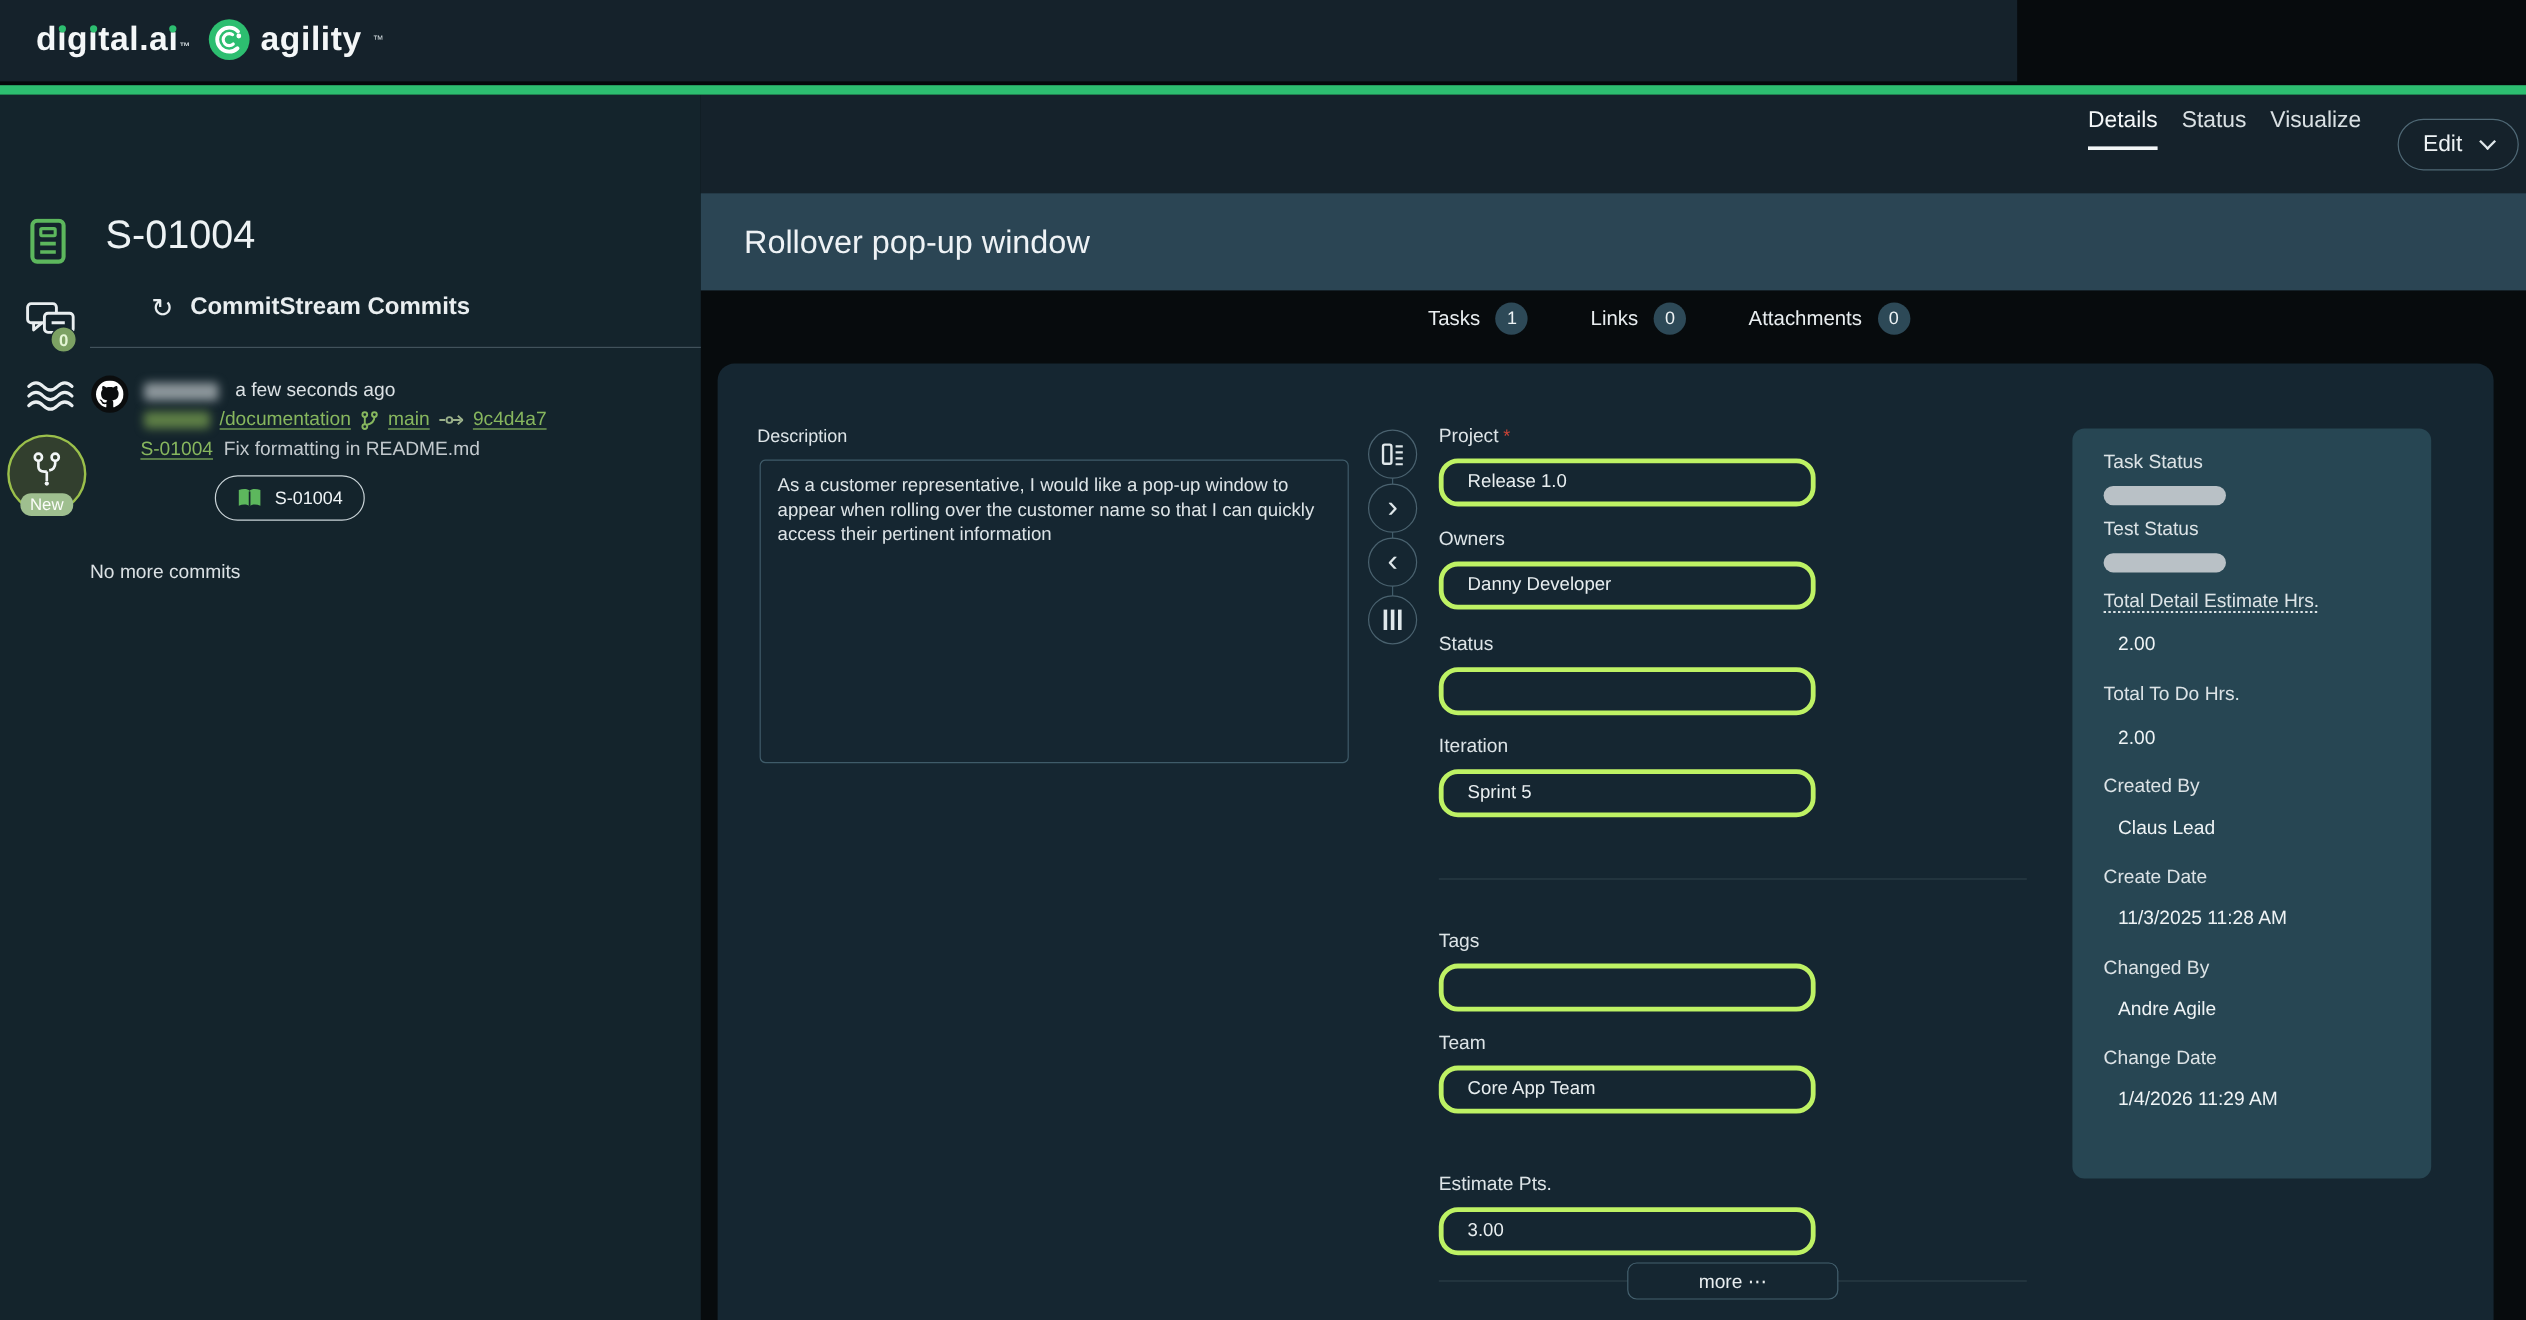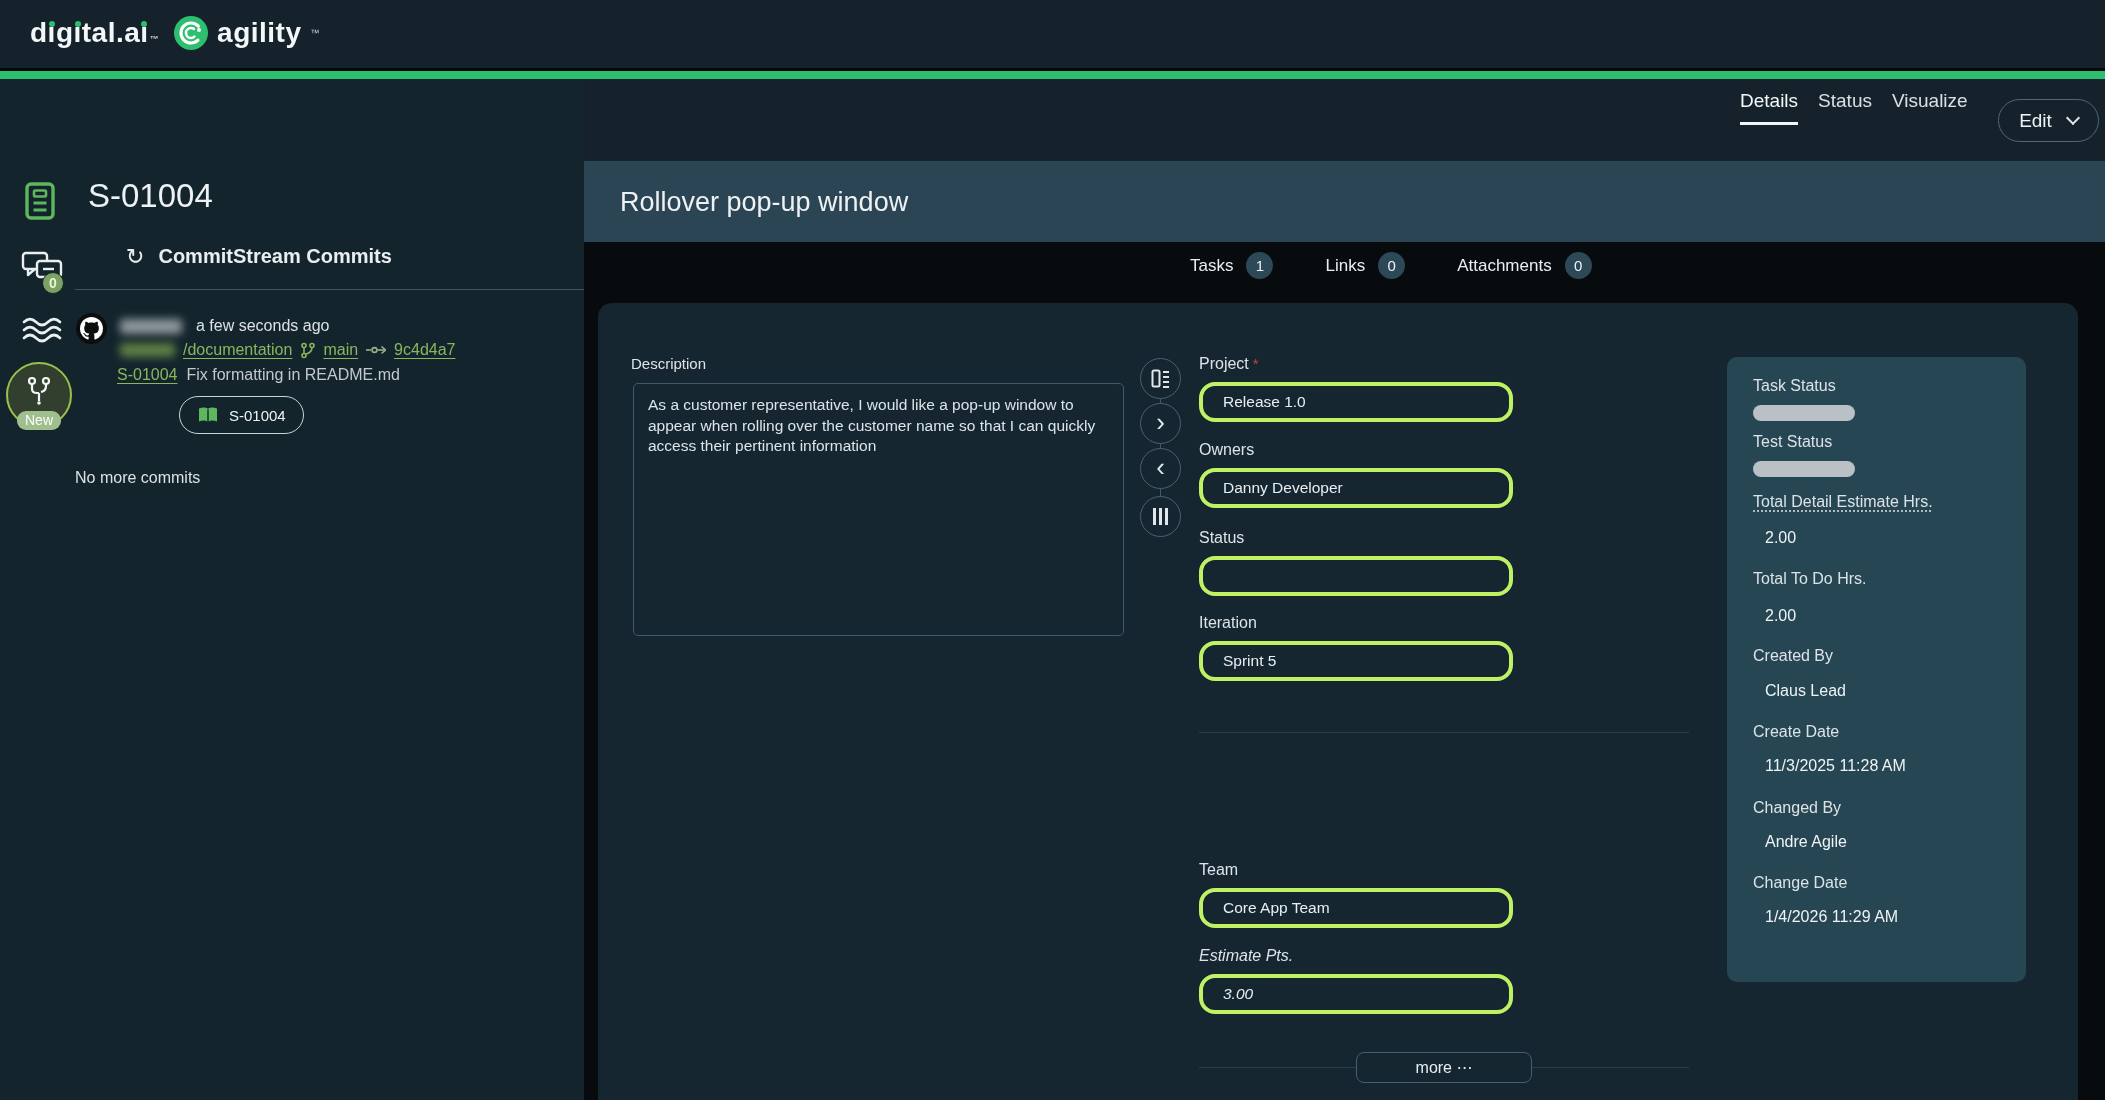--- a/index.html
+++ b/index.html
@@ -1,21 +1,21 @@
 <!DOCTYPE html>
 <html><head>
 <meta charset="utf-8">
 <style>
   * { box-sizing: border-box; margin: 0; padding: 0; }
   html,body { background:#070b0d; }
   body { font-family:"Liberation Sans","DejaVu Sans",sans-serif; }
   .page { position:relative; width:2105px; height:1100px; overflow:hidden; background:#070b0d; }
 
   
-  .topbar { position:absolute; left:0; top:0; width:2105px; height:68px; background:#15222b; }
+  .topbar { position:absolute; left:0; top:0; width:1681px; height:68px; background:#15222b; }
   .brandwrap { position:absolute; left:30px; top:15px; display:flex; align-items:center; gap:14px; }
   .logo-digital { font-size:28px; font-weight:bold; color:#f4f7f8; letter-spacing:.5px; display:flex; align-items:baseline; }
   .logo-digital .li { position:relative; display:inline-block; }
   .logo-digital .dot { position:absolute; top:4px; left:50%; transform:translateX(-50%); width:6px; height:6px; border-radius:50%; background:#2dbe70; }
   .tm { font-size:9px; color:#cdd6da; vertical-align:top; margin-left:1px; }
   .logo-agility { display:flex; align-items:center; gap:8px; }
   .logo-agility .word { font-size:28px; font-weight:bold; color:#f4f7f8; letter-spacing:.5px; }
   .greenline { position:absolute; left:0; top:71px; width:2105px; height:8px; background:#2dbe70; }
   .blackline { position:absolute; left:0; top:68px; width:2105px; height:3px; background:#05090b; }
 
@@ -76,21 +76,21 @@
   .circ-btn.b2 { top:100px; }
   .circ-btn.b3 { top:145px; }
   .circ-btn.b4 { top:193px; }
   .circ-btn .g { font-size:26px; line-height:1; margin-top:-3px; }
 
   .field { position:absolute; left:601px; width:316px; }
   .field .flabel { font-size:16px; color:#dde4e7; margin-bottom:9px; }
   .req { color:#cc4437; margin-left:4px; font-size:15px; }
   .finput { width:314px; height:40px; border:4px solid #bef264; border-radius:16px; display:flex; align-items:center; padding-left:20px; font-size:15.5px; color:#e8eef0; cursor:text; }
   .f1 { top:52px; } .f2 { top:138px; } .f3 { top:226px; } .f4 { top:311px; }
-  .f5 { top:473px; } .f6 { top:558px; } .f7 { top:644px;font-style:italic; }
+  .f5 { top:473px; } .f6 { top:558px; } .f7 { top:676px; }
   .form-divider { position:absolute; left:601px; top:429px; width:490px; height:1px; background:#2c3e48; }
   .more-line { position:absolute; left:601px; top:764px; width:490px; height:1px; background:#2c3e48; }
   .more-btn { position:absolute; left:758px; top:749px; width:176px; height:31px; background:#152631; border:1px solid #44606e; border-radius:8px; display:flex; align-items:center; justify-content:center; font-size:16px; color:#e9eef0; cursor:pointer; }
 
   
   .summary { position:absolute; left:1129px; top:54px; width:299px; height:625px; background:#274653; border-radius:10px; }
   .s-item { position:absolute; left:26px; font-size:16px; color:#dce3e6; }
   .s-val { position:absolute; left:38px; font-size:16px; color:#eef3f5; }
   .s-pill { position:absolute; left:26px; width:102px; height:16px; border-radius:8px; background:#b9c1c6; }
   .dotted-u { text-decoration:underline dotted; text-underline-offset:4px; cursor:pointer; }
@@ -278,20 +278,24 @@
       <div class="flabel">Owners</div>
       <div class="finput">Danny Developer</div>
     </div>
     <div class="field f4">
       <div class="flabel">Iteration</div>
       <div class="finput">Sprint 5</div>
     </div>
 
     <div class="form-divider"></div>
 
+    <div class="field f5">
+      <div class="flabel">Tags</div>
+      <div class="finput"></div>
+    </div>
     <div class="field f6">
       <div class="flabel">Team</div>
       <div class="finput">Core App Team</div>
     </div>
     <div class="field f7">
       <div class="flabel">Estimate Pts.</div>
       <div class="finput">3.00</div>
     </div>
 
     <div class="more-line"></div>

